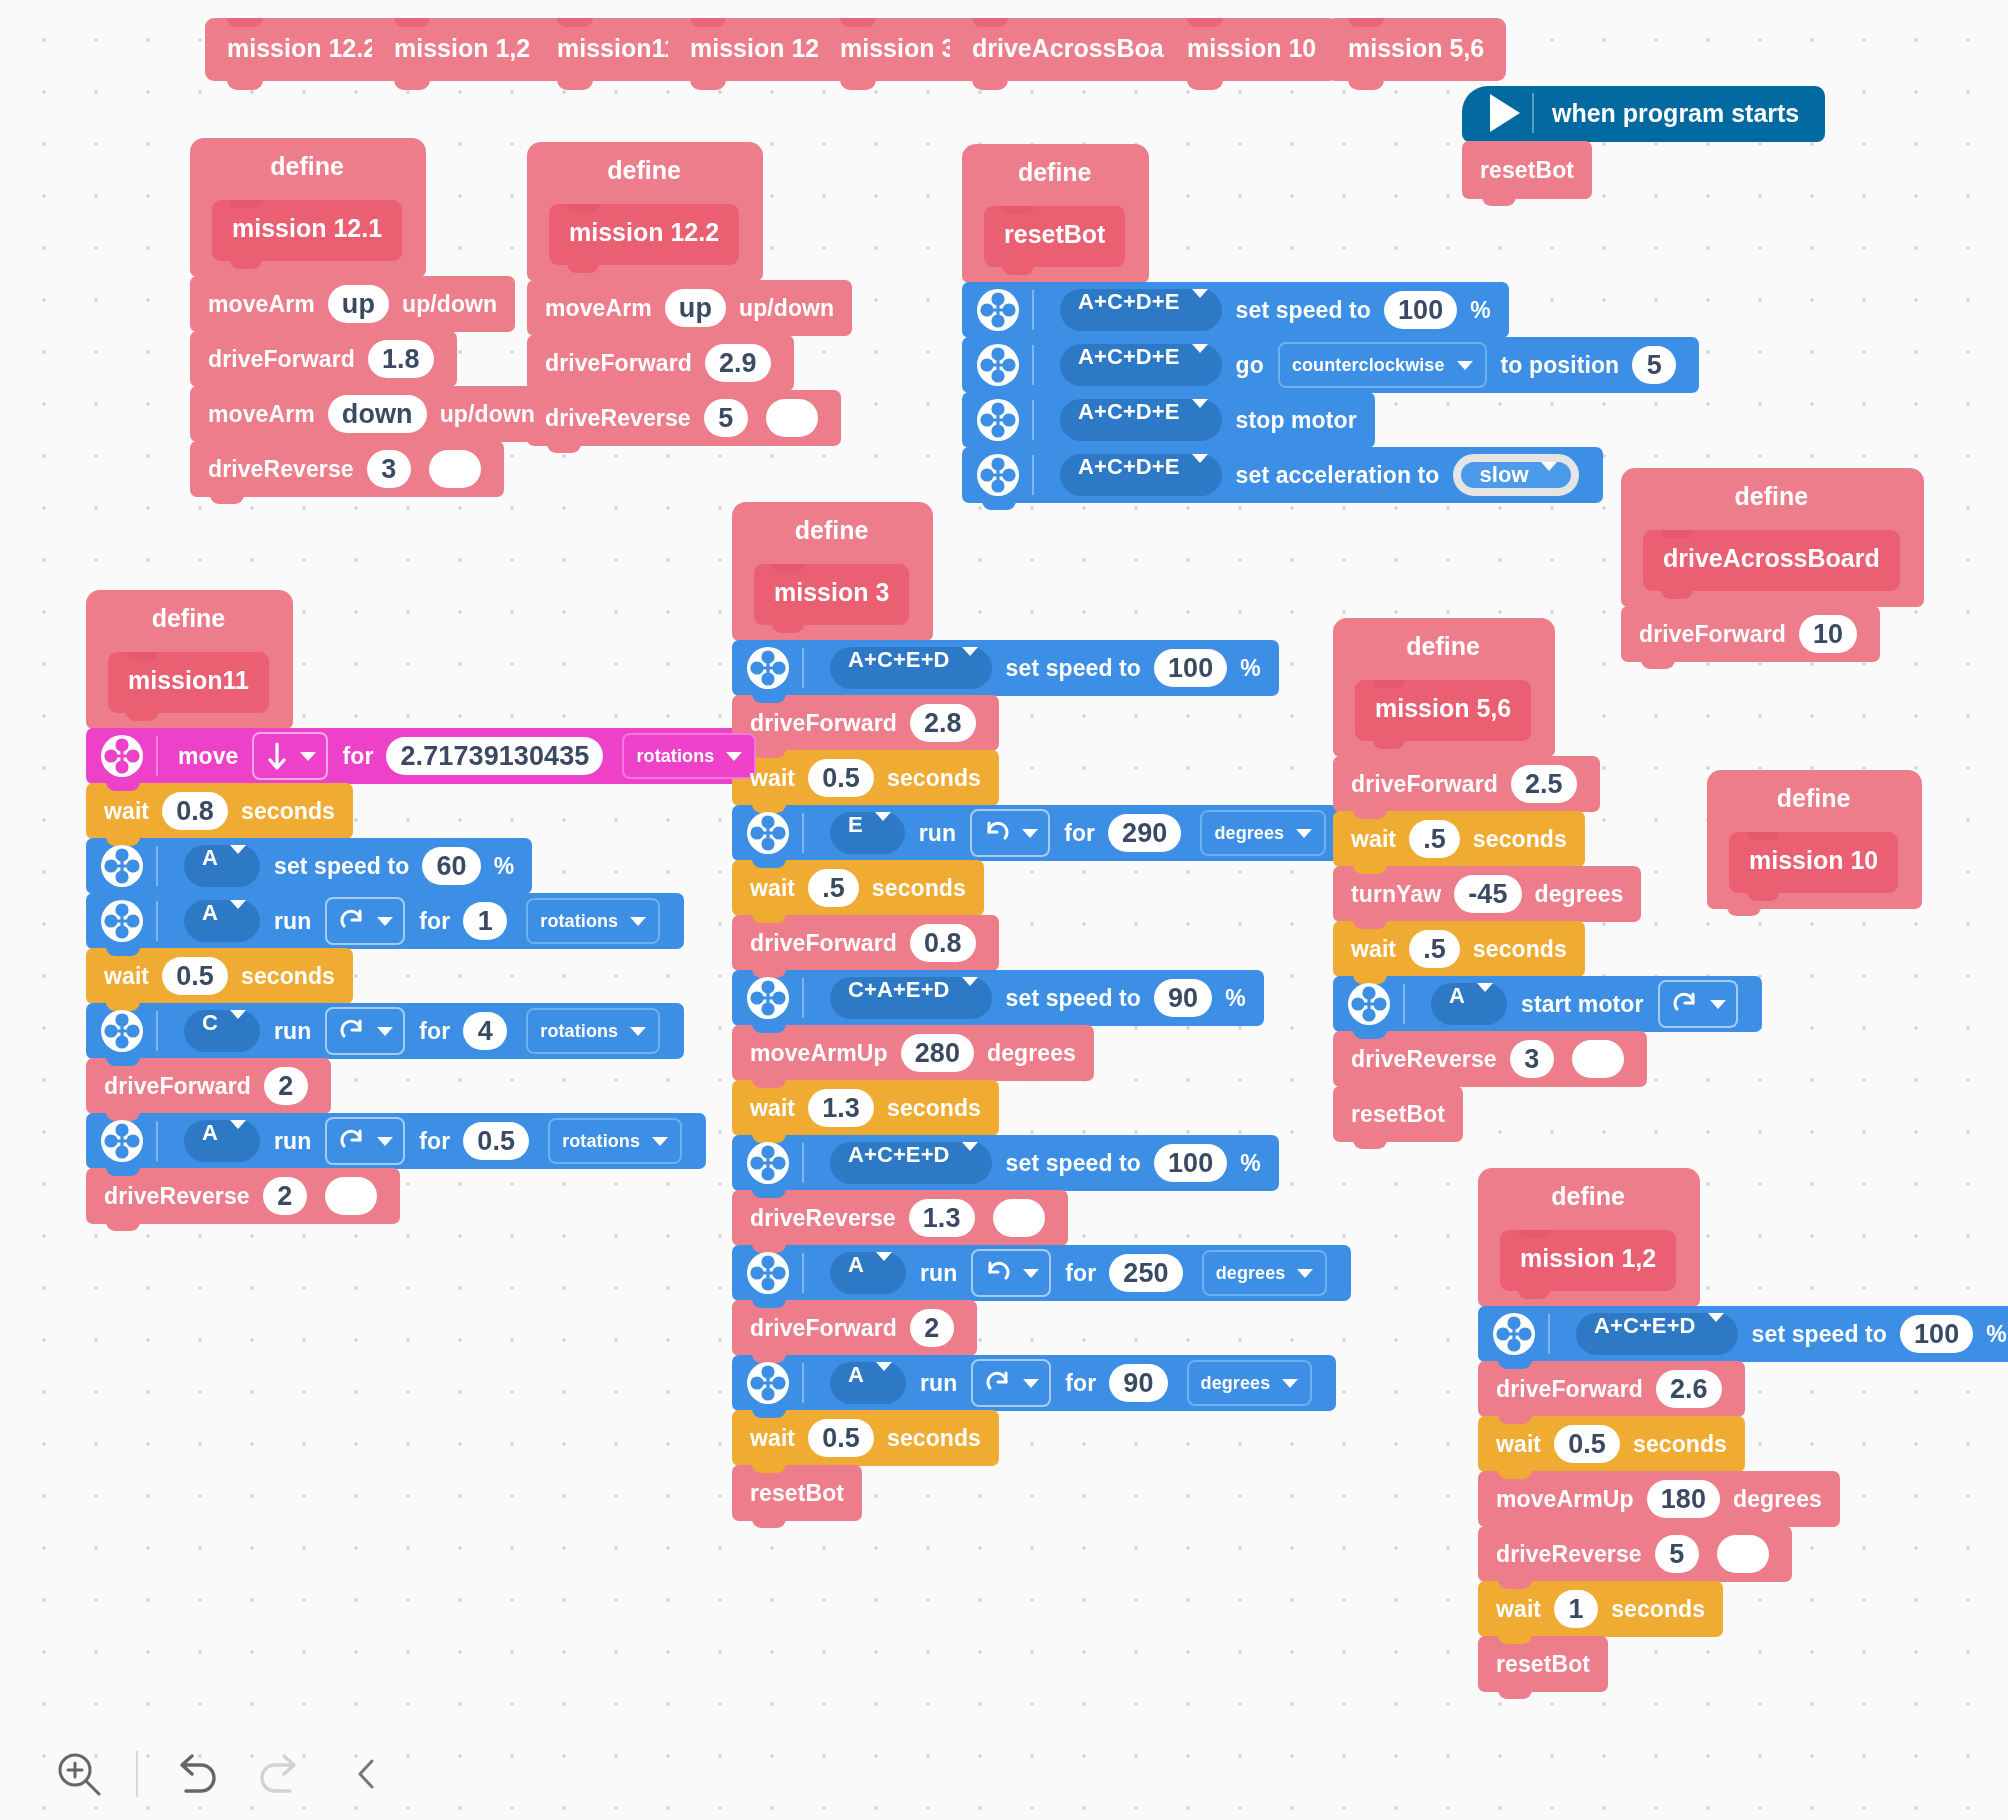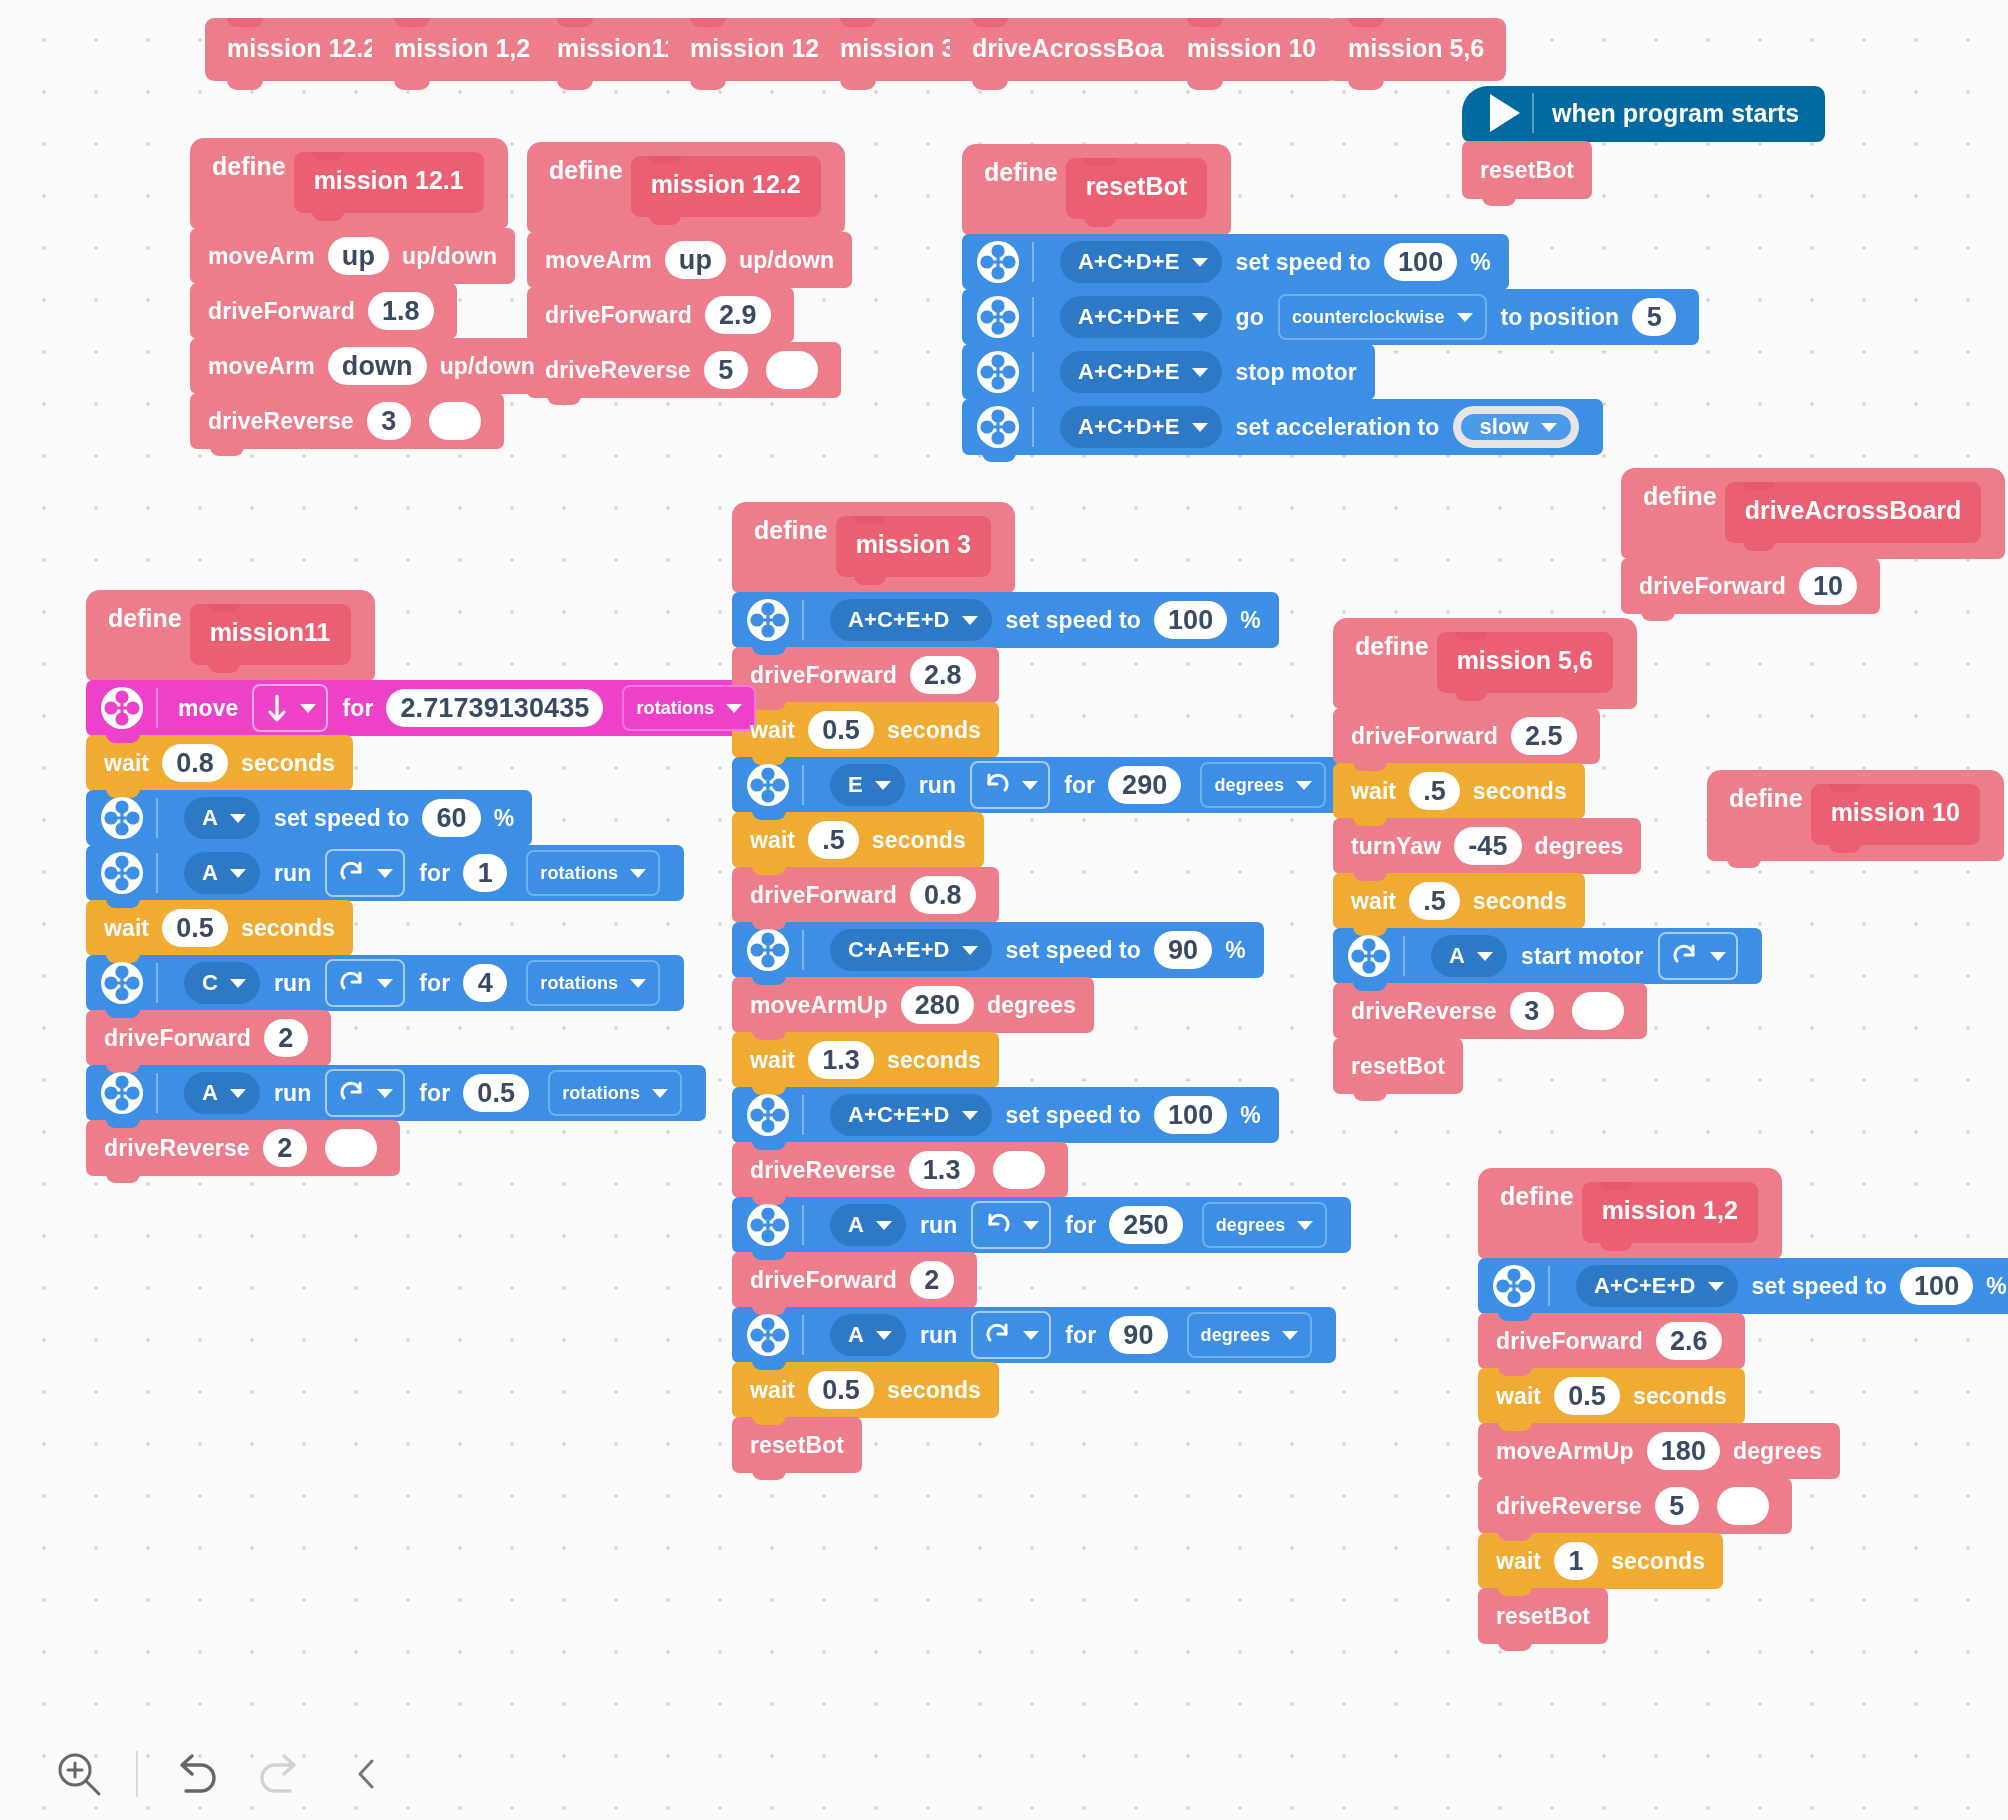--- a/index.html
+++ b/index.html
@@ -47,28 +47,29 @@
 
   
   .c-myblock { background:#EE7D8C; }
   .c-motor   { background:#3C8FE4; }
   .c-move    { background:#ED3CE2; background:#EE41C9; }
   .c-wait    { background:#EFAB32; }
 
   
   .hat {
     position:relative;
-    display:flex; 
+    display:flex; align-items:center;
     width: max-content;
     min-width: 0;
     background:#EE7D8C;
     border-radius: 14px 14px 7px 7px;
     padding: 14px 24px 16px 22px;
     color:#fff; font-size:25px; font-weight:700;
-    gap: 8px;
+    gap: 19px;
+    flex-direction: column;
   }
   .hat::after{
     content:""; position:absolute; left:20px; bottom:-7px;
     width:34px; height:9px; border-radius:0 0 9px 9px;
     background:#EE7D8C;
   }
   .hat .defword { font-size:25px; }
   .procpill{
     background:#EA5F72;
     border-radius:9px;
@@ -137,21 +138,21 @@
     display:inline-flex; align-items:center; justify-content:center;
     padding:0 14px;
     font-size:27px; font-weight:700;
     margin:0 9px;
   }
   .oval.empty{ min-width:52px; padding:0 24px; }
   .txt{ margin:0 4px; text-shadow:none; }
 
   .pill{
     border-radius:999px;
-    display:inline-flex; align-items:center; gap:10px;
+    display:inline-flex; gap:10px;
     padding:0 14px 0 18px;
     height:42px;
     font-size:22px; font-weight:700; color:#fff;
     margin:0 10px;
   }
   .pill.dark-motor{ background:#2E79C6; }
   .pill.dark-move { background:#B01C93; }
   .pill.light-motor{ background:#4C9BEA; border:8px solid #e5e5e5; }
   .sqpill{
     border-radius:8px;

